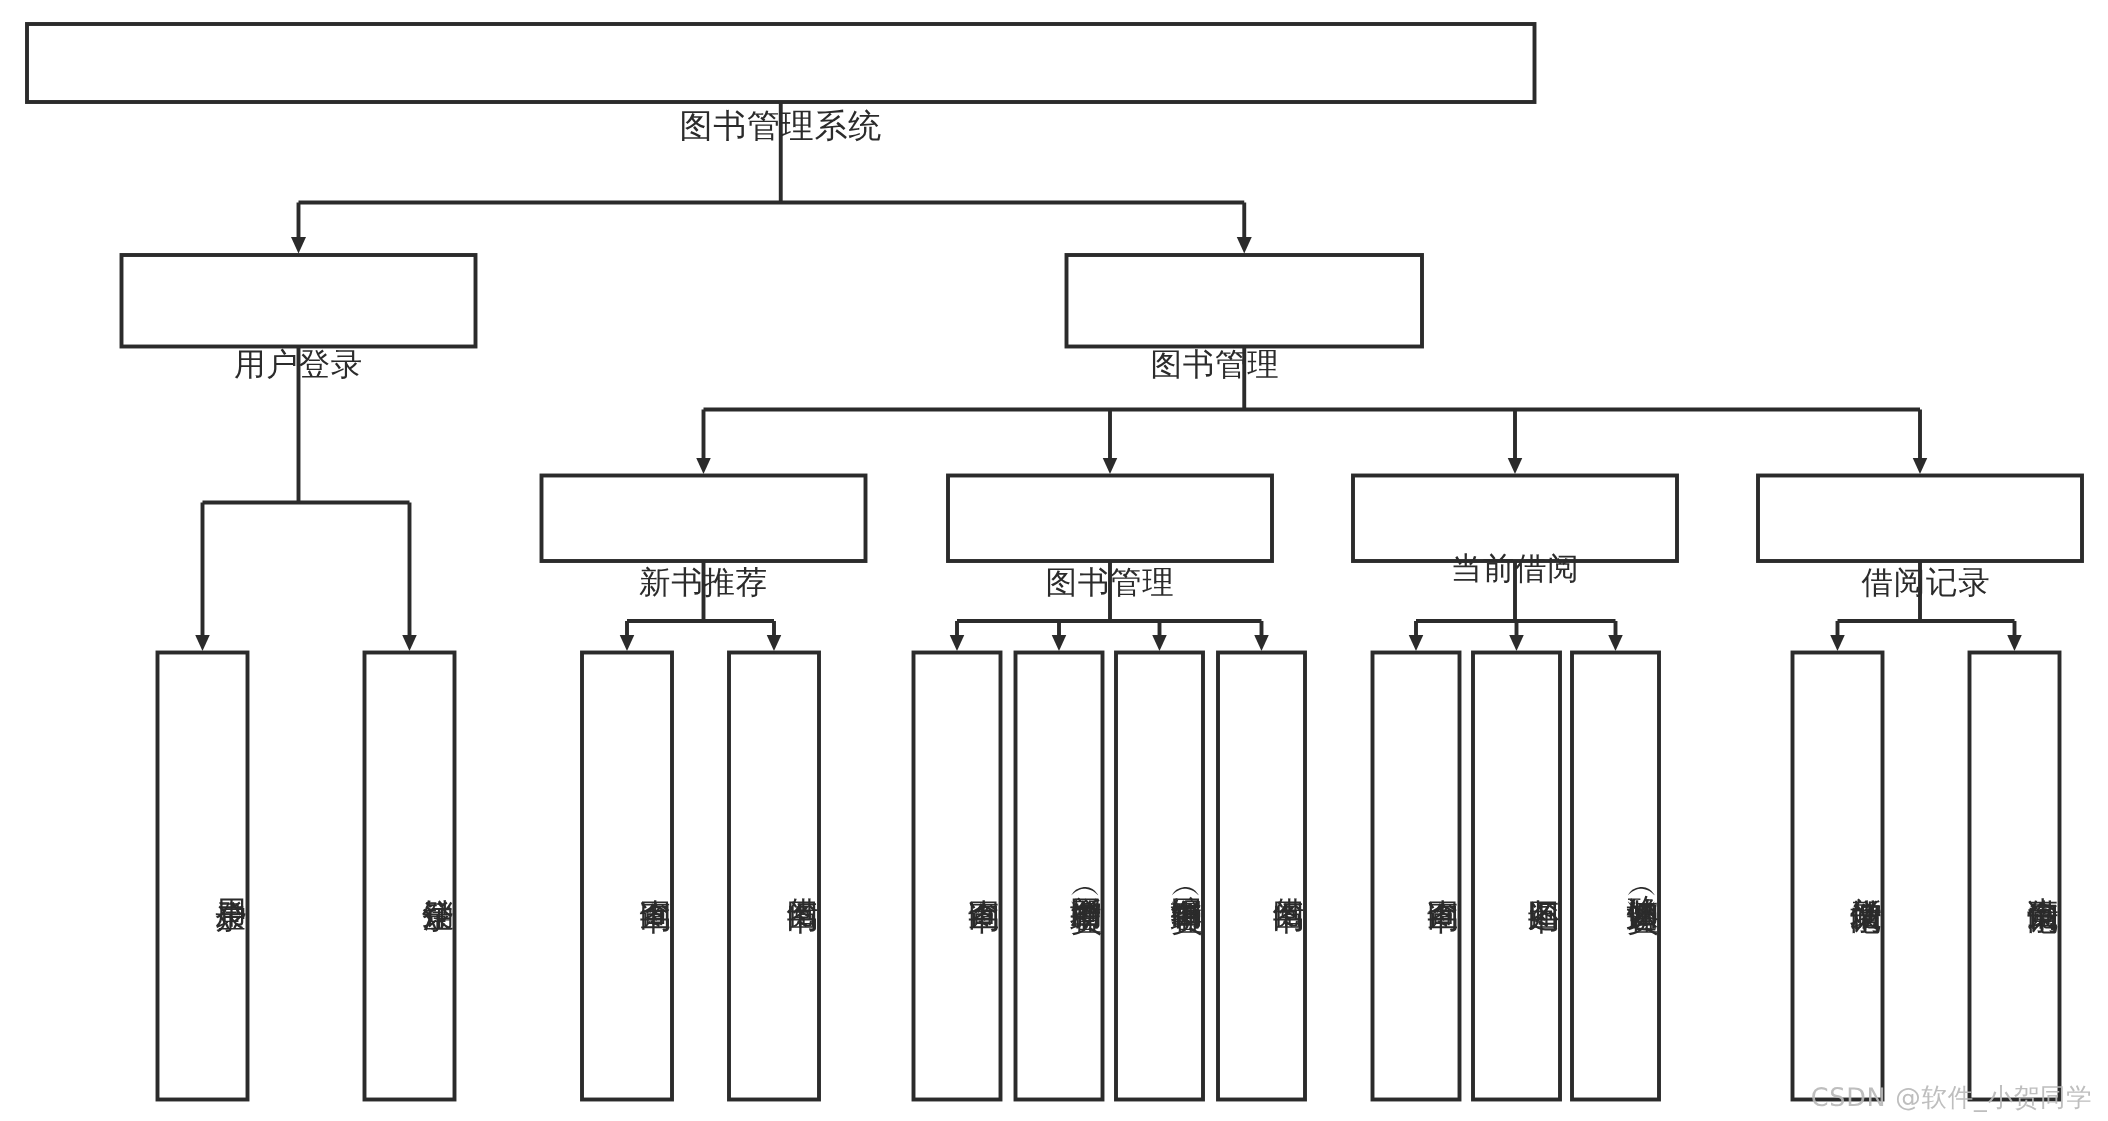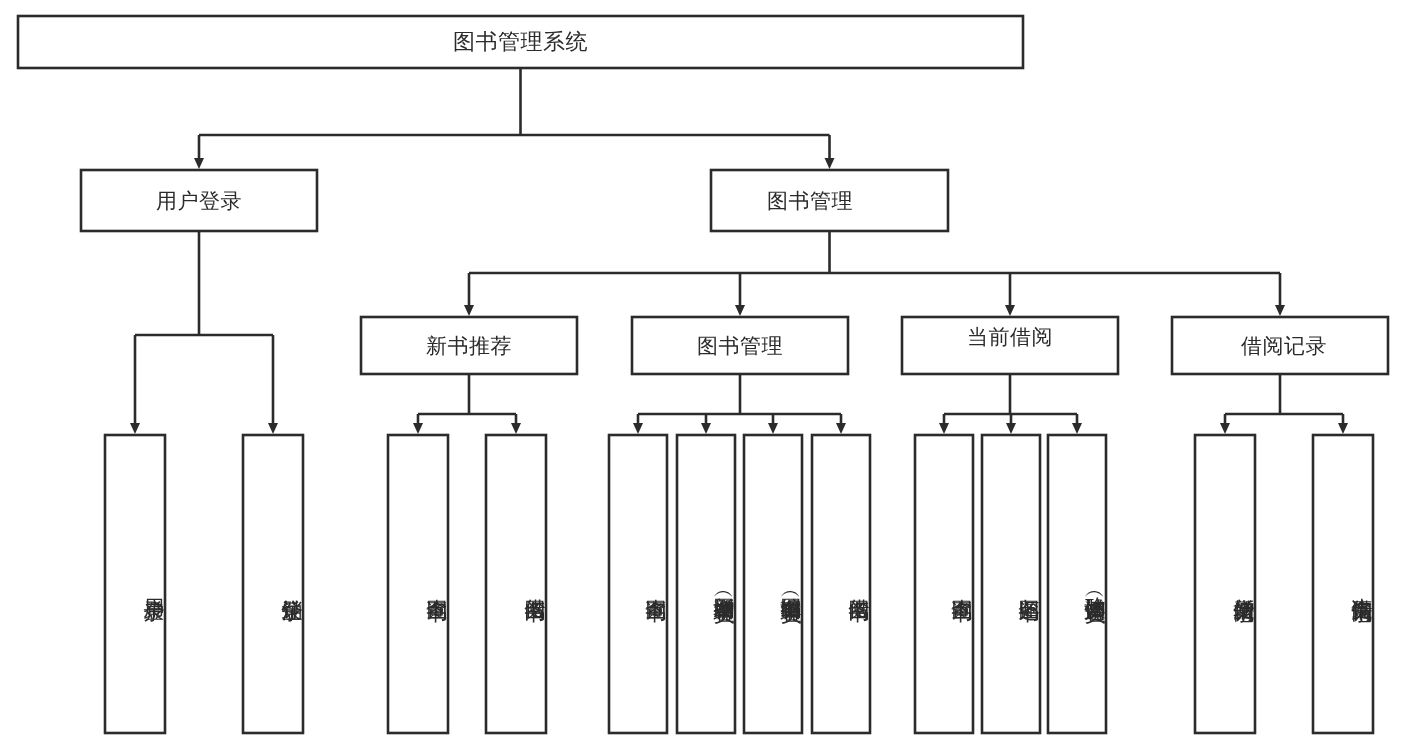--- a/index.html
+++ b/index.html
@@ -39,20 +39,21 @@
   .node-label-h {
     position: absolute;
     display: flex;
     align-items: center;
     justify-content: center;
     color: #2b2b2b;
     font-size: 21px;
     letter-spacing: 0.5px;
     white-space: nowrap;
     pointer-events: none;
+    margin-top: 42px;
   }
   .node-label-h.root { font-size: 22px; }
   .node-label-v {
     position: absolute;
     display: flex;
     align-items: flex-start;
     justify-content: center;
     writing-mode: vertical-rl;
     text-orientation: upright;
     color: #2b2b2b;
@@ -160,14 +161,15 @@
       <div class="node-label-v" style="left: 677px; top: 441px; width: 58px; height: 286px;">新增图书（管理员）</div>
       <div class="node-label-v" style="left: 744px; top: 441px; width: 58px; height: 286px;">编辑图书（管理员）</div>
       <div class="node-label-v" style="left: 812px; top: 441px; width: 58px; height: 286px;">借阅图书</div>
       <div class="node-label-v" style="left: 915px; top: 441px; width: 58px; height: 286px;">查询图书</div>
       <div class="node-label-v" style="left: 982px; top: 441px; width: 58px; height: 286px;">归还图书</div>
       <div class="node-label-v" style="left: 1048px; top: 441px; width: 58px; height: 286px;">确认归还（管理员）</div>
       <div class="node-label-v" style="left: 1195px; top: 441px; width: 60px; height: 286px;">新增借阅记录</div>
       <div class="node-label-v" style="left: 1313px; top: 441px; width: 60px; height: 286px;">查询借阅记录</div>
     </div>
 
+  <div class="watermark">CSDN @软件_小贺同学</div>
 
 </div>
 
 </body></html>

